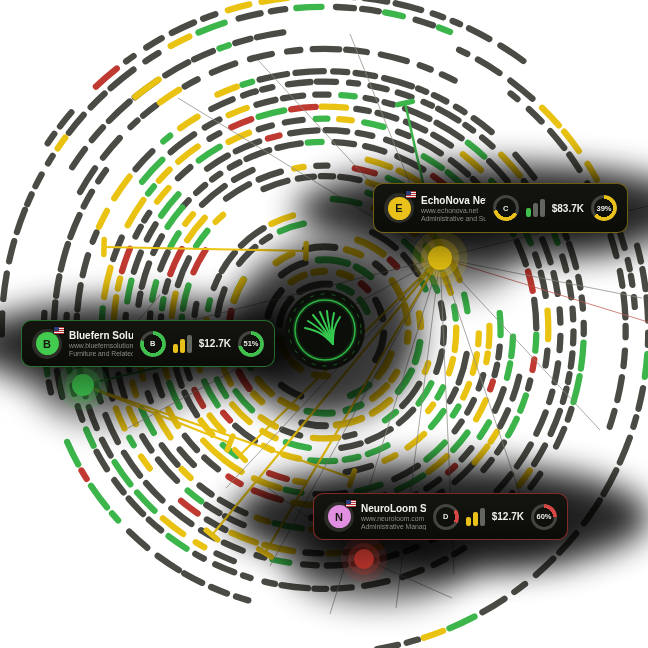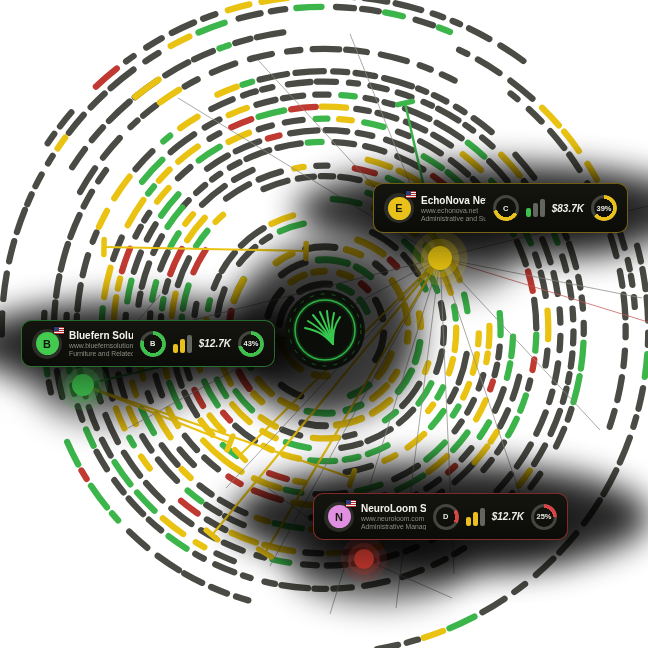--- a/index.html
+++ b/index.html
@@ -36,21 +36,21 @@
              mask:radial-gradient(closest-side,transparent 69%,#000 70%);}
   .ring-label{position:absolute;inset:0;display:flex;align-items:center;justify-content:center;
               font-size:7.5px;font-weight:700;color:#e9e9e2;}
 
   .bars{display:flex;align-items:flex-end;gap:2px;flex:0 0 auto;height:18px;}
   .bars i{display:block;width:5px;border-radius:2px;background:#62665e;}
   .bars i:nth-child(1){height:9px;}
   .bars i:nth-child(2){height:14px;}
   .bars i:nth-child(3){height:18px;}
 
-  .revenue{font-size:10px;font-weight:700;color:#eeeee8;white-space:nowrap;flex:0 0 auto;font-style:italic;}
+  .revenue{font-size:10px;font-weight:700;color:#eeeee8;white-space:nowrap;flex:0 0 auto;}
 </style>
 </head>
 <body>
 
 <div id="stage">
   <svg id="viz" width="648" height="648" viewBox="0 0 648 648">
       <defs>
         <filter id="blurF" x="-80%" y="-80%" width="260%" height="260%">
           <feGaussianBlur stdDeviation="16"></feGaussianBlur>
         </filter>
@@ -187,21 +187,21 @@
     </div>
     <div class="bars">
         <i style="background: rgb(234, 193, 27);"></i>
         <i style="background: rgb(234, 193, 27);"></i>
         <i style="background: rgb(98, 102, 94);"></i>
       </div>
     <span class="revenue">$12.7K</span>
     <div class="ringbadge">
       <span class="ring-track"></span>
       <span class="ring-fill" style="background: conic-gradient(rgb(63, 191, 76) 72%, rgba(0, 0, 0, 0) 0deg);"></span>
-      <span class="ring-label">43%</span>
+      <span class="ring-label">51%</span>
     </div>
   </div>
 
   <div class="card card-neuroloom">
     <div class="avatar-wrap">
       <span class="avatar" style="background: rgb(225, 143, 224);">N</span>
       <span class="flag"></span>
     </div>
     <div class="card-text">
       <span class="card-name">NeuroLoom Systems</span>
@@ -215,16 +215,16 @@
     </div>
     <div class="bars">
         <i style="background: rgb(234, 193, 27);"></i>
         <i style="background: rgb(234, 193, 27);"></i>
         <i style="background: rgb(98, 102, 94);"></i>
       </div>
     <span class="revenue">$12.7K</span>
     <div class="ringbadge">
       <span class="ring-track"></span>
       <span class="ring-fill" style="background: conic-gradient(rgb(216, 69, 69) 25%, rgba(0, 0, 0, 0) 0deg);"></span>
-      <span class="ring-label">25%</span>
+      <span class="ring-label">60%</span>
     </div>
   </div>
 </div>
 
 </body></html>

